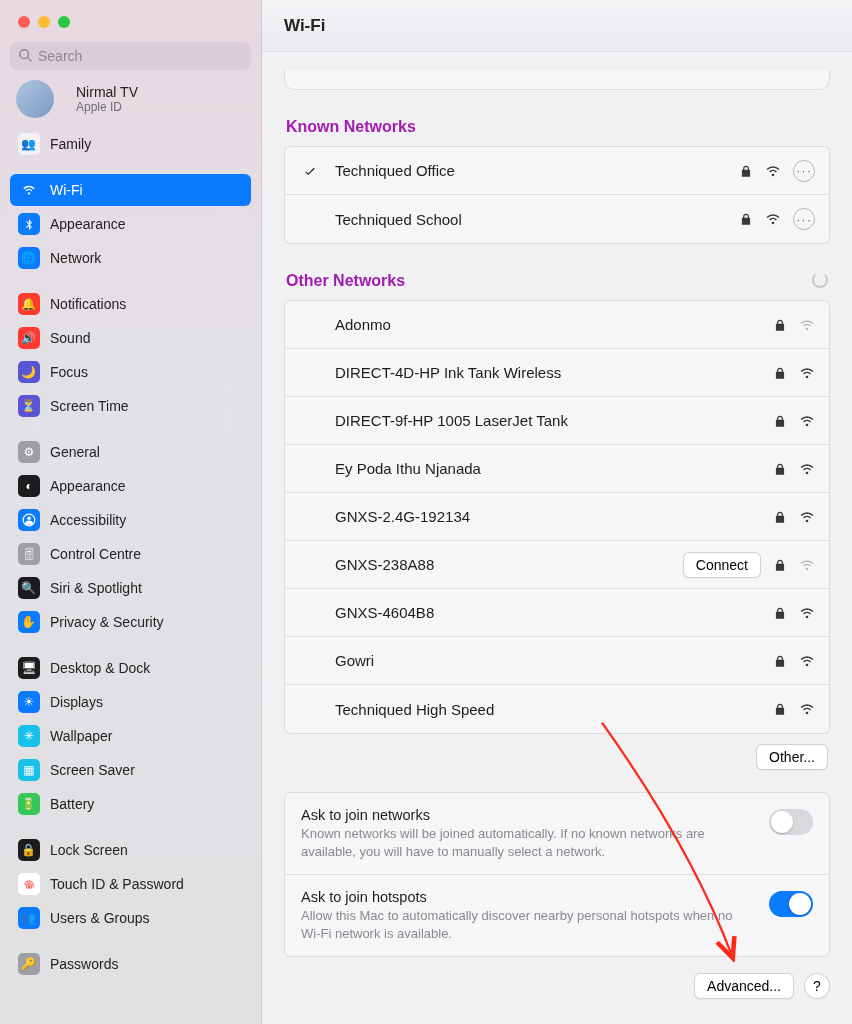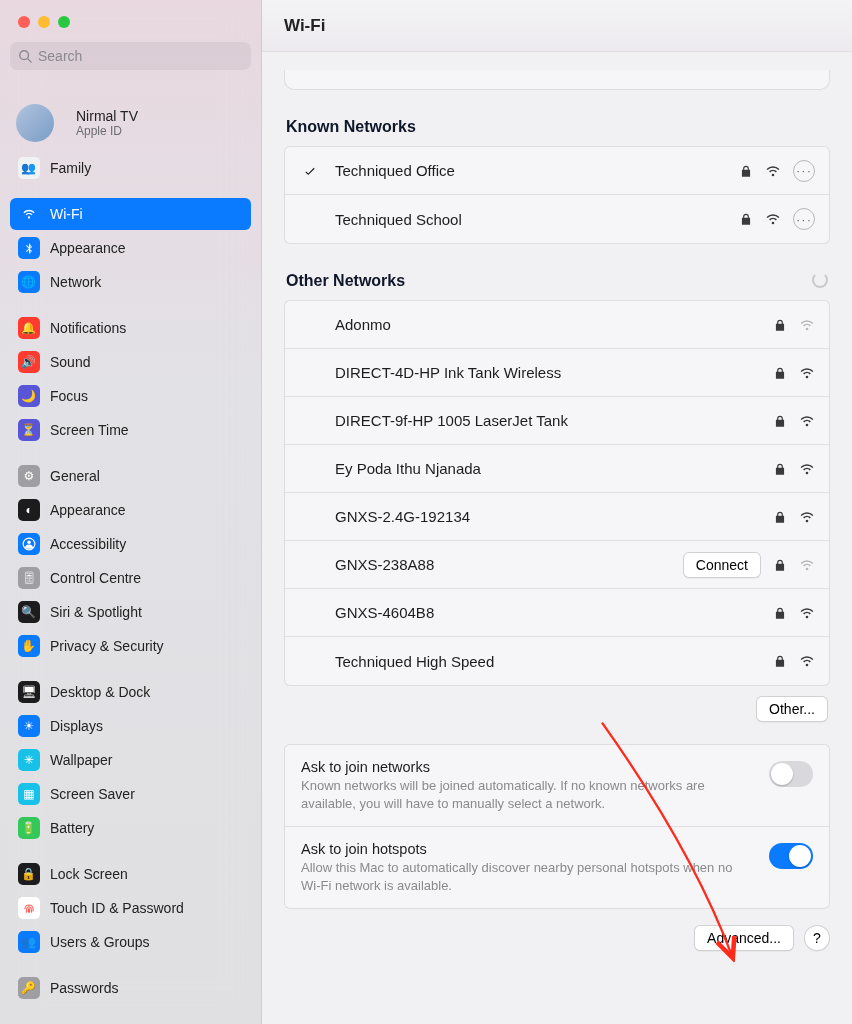--- a/index.html
+++ b/index.html
@@ -16,27 +16,27 @@
   flex-direction: column;
   padding: 10px 10px 6px 10px;
   border-right: 1px solid rgba(0,0,0,0.08);
 }
 .traffic { display: flex; gap: 8px; padding: 6px 8px 14px 8px; }
 .dot { width: 12px; height: 12px; border-radius: 50%; }
 .dot.red { background: #ff5f57; }
 .dot.yellow { background: #febc2e; }
 .dot.green { background: #28c840; }
 .search-box {
-  display: flex; align-items: center; gap: 6px;
+  display: flex; gap: 6px;
   background: rgba(0,0,0,0.06);
   border-radius: 7px;
   padding: 6px 8px;
   color: #8a8a8e;
   font-size: 14px;
-  margin-bottom: 28px;
+  margin-bottom: 4px;
 }
 .profile { display: flex; align-items: center; gap: 22px; padding: 6px 6px 10px 6px; }
 .avatar { width: 38px; height: 38px; border-radius: 50%; background: linear-gradient(135deg,#b0c4de,#7a9cc6); background-size: cover; }
 .profile .name { font-size: 14px; font-weight: 500; color: #222; }
 .profile .sub  { font-size: 12px; color: #6d6d70; }
 .sb-list { display: flex; flex-direction: column; gap: 2px; overflow-y: auto; }
 .sb-item {
   display: flex; align-items: center; gap: 10px;
   padding: 5px 8px; border-radius: 6px;
   font-size: 14px; color: #222;
@@ -58,21 +58,21 @@
   background: linear-gradient(#f4f3f6,#eceaee);
   border-bottom: 1px solid rgba(0,0,0,0.08);
 }
 .content { flex: 1; overflow-y: auto; padding: 18px 22px 18px 22px; position: relative; }
 
 .topbox {
   height: 20px; border: 1px solid rgba(0,0,0,0.10); border-top: none;
   border-radius: 0 0 10px 10px; margin-bottom: 28px; background: #f6f5f8;
 }
 
-.sect-title { font-size: 16px; font-weight: 600; color: #0f172a; margin: 0 2px 10px 2px; display: flex; align-items: flex-start; justify-content: space-between; }
+.sect-title { font-size: 16px; font-weight: 600; color: #a21caf; margin: 0 2px 10px 2px; display: flex; align-items: flex-start; justify-content: space-between; }
 .spinner { width: 16px; height: 16px; border: 2px solid #bbb; border-top-color: transparent; border-radius: 50%; opacity: .7; }
 
 .panel {
   background: #f6f5f8;
   border: 1px solid rgba(0,0,0,0.10);
   border-radius: 6px;
   overflow: hidden;
 }
 .row {
   display: flex; align-items: center; gap: 12px;
@@ -481,20 +481,37 @@
             </span>
       <span>
               <svg class="icon16 wifi " viewBox="0 0 24 24">
                 <path fill="currentColor" d="M12 20a2 2 0 100-4 2 2 0 000 4zm-4.2-5.8a6 6 0 018.4 0l1.7-1.7a8.4 8.4 0 00-11.8 0zM4 10.6a11.3 11.3 0 0116 0l1.7-1.7a13.7 13.7 0 00-19.4 0z"></path>
               </svg>
             </span>
     </div>
         </div>
         <div class="row">
           <div class="lead"></div>
+    <div class="name">Gowri</div>
+    <div class="icons">
+
+      <span>
+              <svg class="icon12 lock" viewBox="0 0 24 24">
+                <path fill="currentColor" d="M17 10V8a5 5 0 10-10 0v2H5v12h14V10zm-8 0V8a3 3 0 016 0v2z"></path>
+              </svg>
+            </span>
+      <span>
+              <svg class="icon16 wifi " viewBox="0 0 24 24">
+                <path fill="currentColor" d="M12 20a2 2 0 100-4 2 2 0 000 4zm-4.2-5.8a6 6 0 018.4 0l1.7-1.7a8.4 8.4 0 00-11.8 0zM4 10.6a11.3 11.3 0 0116 0l1.7-1.7a13.7 13.7 0 00-19.4 0z"></path>
+              </svg>
+            </span>
+    </div>
+        </div>
+        <div class="row">
+          <div class="lead"></div>
     <div class="name">Techniqued High Speed</div>
     <div class="icons">
 
       <span>
               <svg class="icon12 lock" viewBox="0 0 24 24">
                 <path fill="currentColor" d="M17 10V8a5 5 0 10-10 0v2H5v12h14V10zm-8 0V8a3 3 0 016 0v2z"></path>
               </svg>
             </span>
       <span>
               <svg class="icon16 wifi " viewBox="0 0 24 24">

